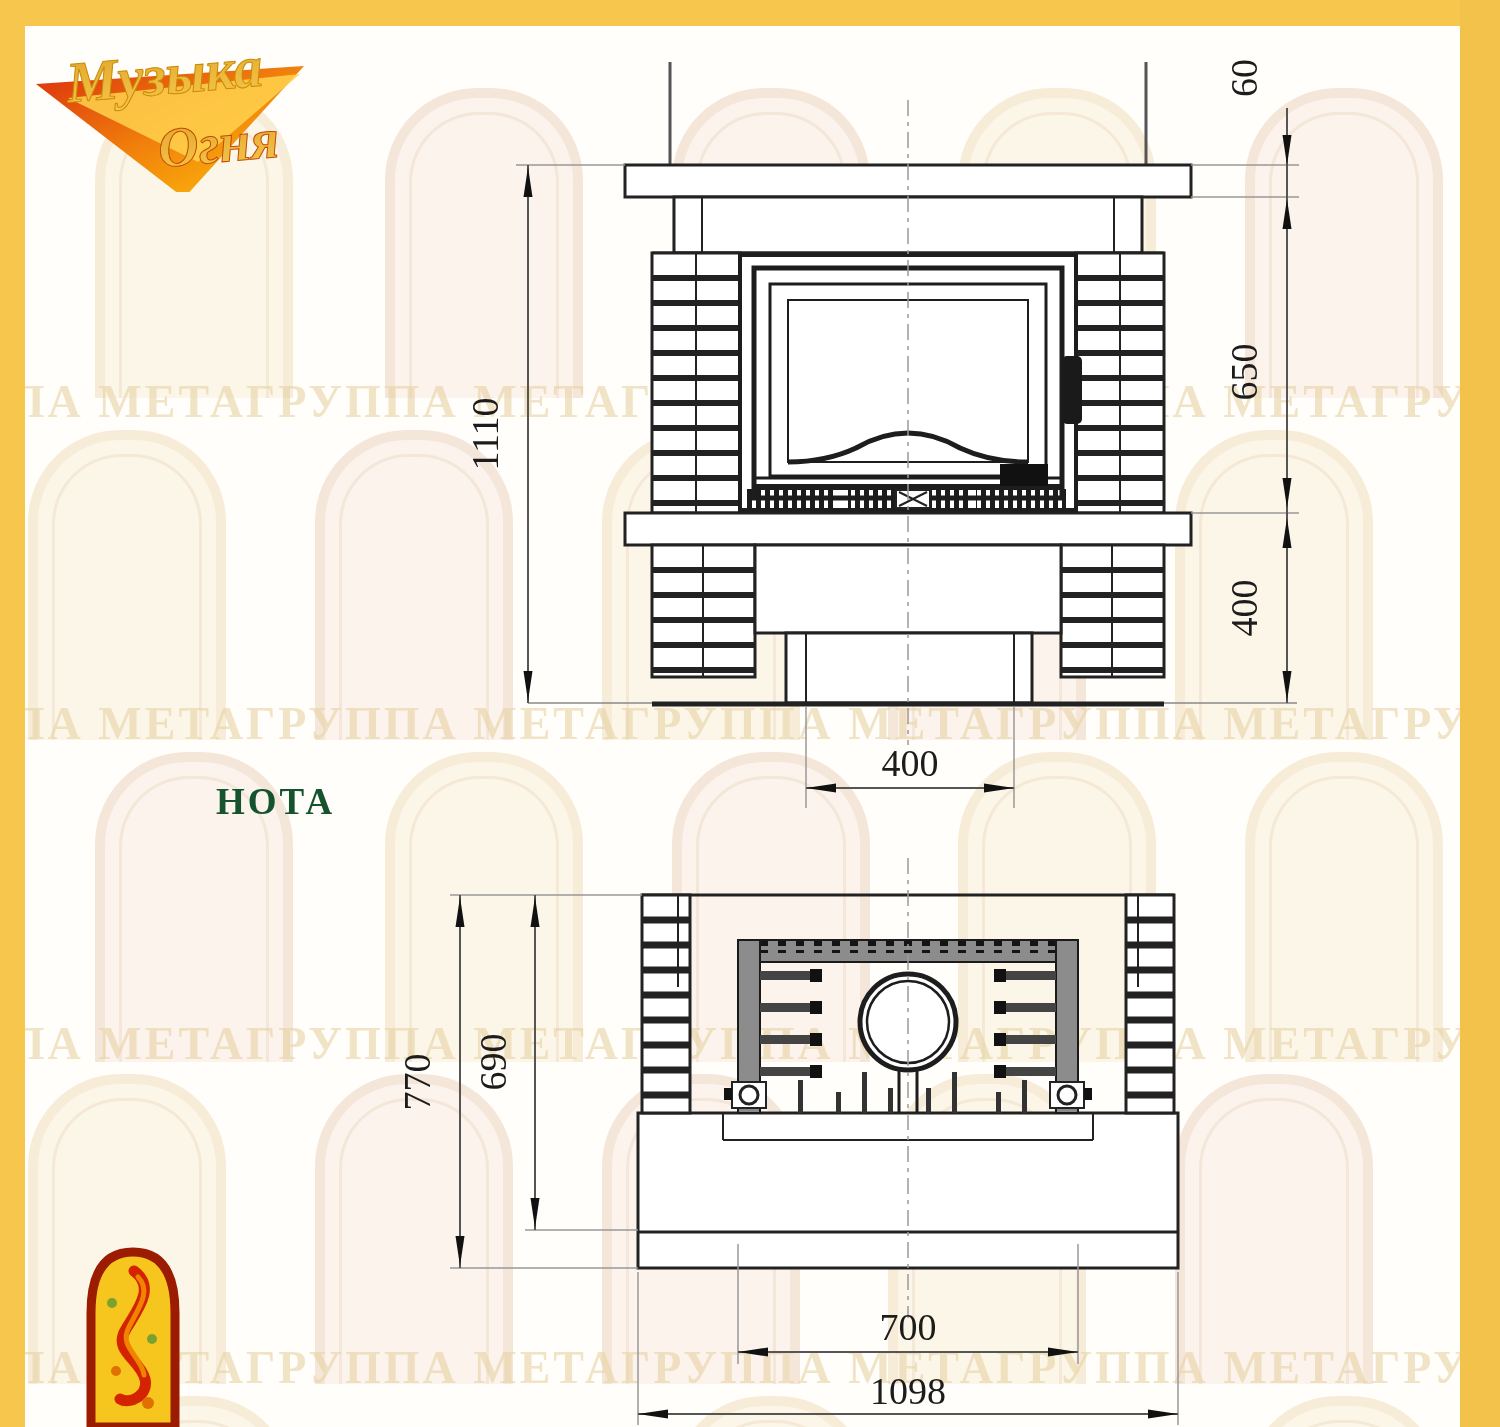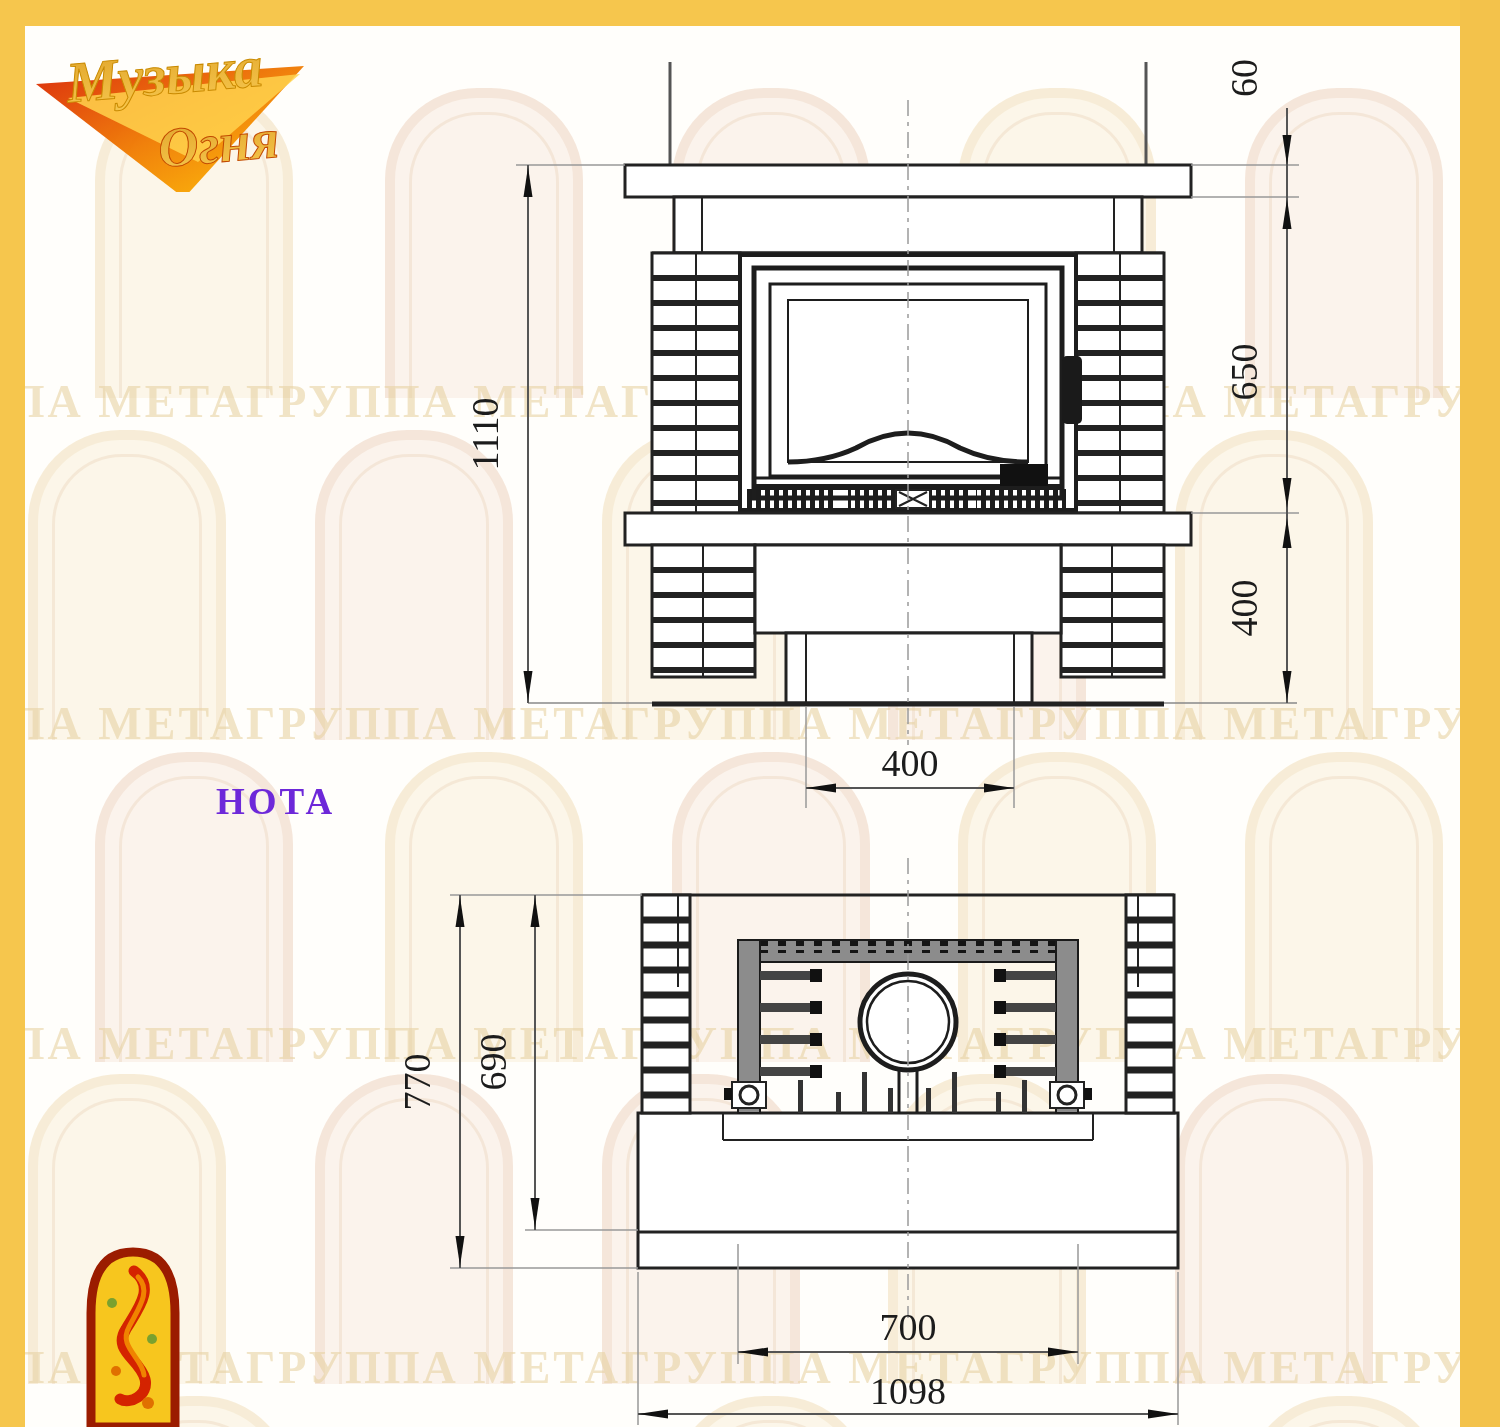--- a/index.html
+++ b/index.html
@@ -30,21 +30,21 @@
   .strip{position:absolute;background:#f6c64d;}
   #strip-top{left:0;top:0;width:1500px;height:26px;}
   #strip-left{left:0;top:0;width:25px;height:1427px;}
   #strip-right{right:0;top:0;width:40px;height:1427px;background:#f3c24b;}
   
   #drawing{position:absolute;left:0;top:0;}
   text.dim{font-family:"Liberation Serif","DejaVu Serif",serif;font-size:38px;fill:#1c1c1c;}
   
   #model-label{
     position:absolute;left:216px;top:780px;
-    font-size:37px;font-weight:bold;letter-spacing:3px;color:#6d28d9;text-align:right;
+    font-size:37px;font-weight:bold;letter-spacing:3px;color:#14532d;text-align:right;
   }
   #brand-logo{position:absolute;left:8px;top:12px;width:310px;height:180px;}
   #corner-logo{position:absolute;left:82px;top:1243px;width:102px;height:184px;}
 </style>
 </head>
 <body>
 
 <div id="stage">
 
   <div id="watermark">

